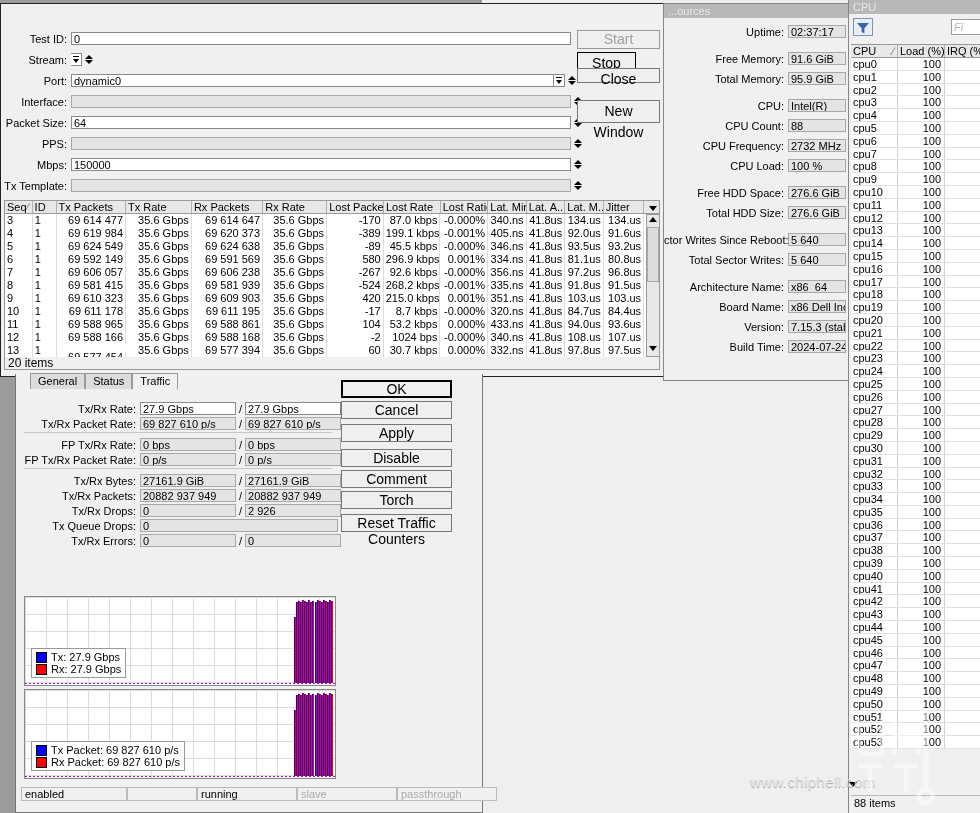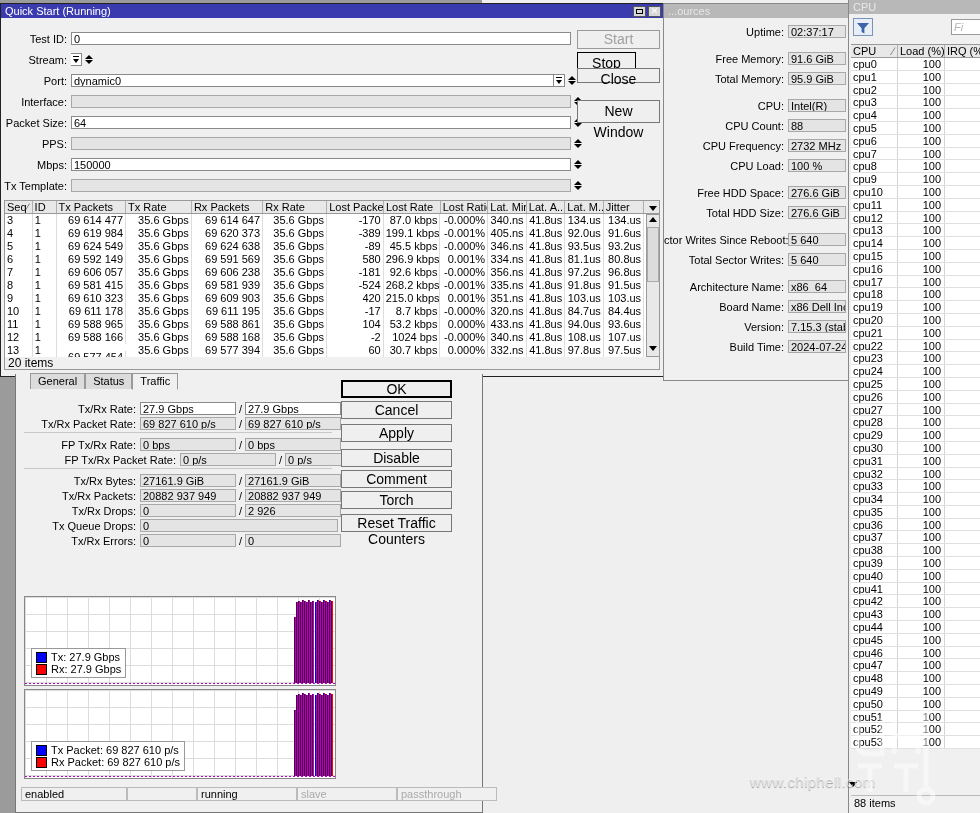--- a/index.html
+++ b/index.html
@@ -108,29 +108,20 @@
       text-shadow:0 1px 1px rgba(0,0,0,.35);pointer-events:none;}
   .wmlogo{position:absolute;pointer-events:none;opacity:.55;}
 </style>
 </head>
 <body>
 
 <div style="position:absolute;left:0;top:0;width:980px;height:813px;background:#9b9b9b;"></div>
 <div style="position:absolute;left:482px;top:0;width:366px;height:813px;background:#efefef;"></div>
 
 <div class="panel" id="qs">
-  <div class="tbar">
-    <span class="ttl">Quick Start (Running)</span>
-    <span class="winbtn">
-        <span class="max-g"></span>
-      </span>
-    <span class="winbtn">
-        <i>✕</i>
-      </span>
-  </div>
   <div id="qs-fields">
       <div class="qsrow" style="top: 27px; left: 0px;">
         <div class="lbl">Test ID:</div>
         <div class="fld" style="width: 500px;">0</div>
       </div>
       <div class="qsrow" style="top: 48px; left: 0px;">
         <div class="lbl">Stream:</div>
         <div class="drop"></div>
         <div class="spin" style="margin-left: 2px;"></div>
       </div>
@@ -255,21 +246,21 @@
           <div class="td r" style="width: 44px;">80.8us</div>
           <div class="td" style="width: 16px; border-right: none;"></div>
         </div>
         <div class="trow">
           <div class="td" style="width: 30px;">7</div>
           <div class="td" style="width: 26px;">1</div>
           <div class="td r" style="width: 76px;">69 606 057</div>
           <div class="td r" style="width: 72px;">35.6 Gbps</div>
           <div class="td r" style="width: 78px;">69 606 238</div>
           <div class="td r" style="width: 70px;">35.6 Gbps</div>
-          <div class="td r" style="width: 62px;">-181</div>
+          <div class="td r" style="width: 62px;">-267</div>
           <div class="td r" style="width: 62px;">92.6 kbps</div>
           <div class="td r" style="width: 52px;">-0.000%</div>
           <div class="td r" style="width: 42px;">356.ns</div>
           <div class="td r" style="width: 42px;">41.8us</div>
           <div class="td r" style="width: 42px;">97.2us</div>
           <div class="td r" style="width: 44px;">96.8us</div>
           <div class="td" style="width: 16px; border-right: none;"></div>
         </div>
         <div class="trow">
           <div class="td" style="width: 30px;">8</div>
@@ -465,21 +456,21 @@
         <span style="font-size: 11px; margin: 0px 3px;">/</span>
         <div class="fld rov" style="width: 96px;">69 827 610 p/s</div>
       </div>
       <div class="irow" style="top: 63px; left: 0px;">
         <div class="lbl">FP Tx/Rx Rate:</div>
         <div class="fld rov" style="width: 96px;">0 bps</div>
         <span style="font-size: 11px; margin: 0px 3px;">/</span>
         <div class="fld rov" style="width: 96px;">0 bps</div>
       </div>
       <div class="sep" style="left: 8px; right: 150px; top: 58px;"></div>
-      <div class="irow" style="top: 78px; left: 0px; margin-left: 40px;">
+      <div class="irow" style="top: 78px; left: 0px;">
         <div class="lbl">FP Tx/Rx Packet Rate:</div>
         <div class="fld rov" style="width: 96px;">0 p/s</div>
         <span style="font-size: 11px; margin: 0px 3px;">/</span>
         <div class="fld rov" style="width: 96px;">0 p/s</div>
       </div>
       <div class="irow" style="top: 99px; left: 0px;">
         <div class="lbl">Tx/Rx Bytes:</div>
         <div class="fld rov" style="width: 96px;">27161.9 GiB</div>
         <span style="font-size: 11px; margin: 0px 3px;">/</span>
         <div class="fld rov" style="width: 96px;">27161.9 GiB</div>

